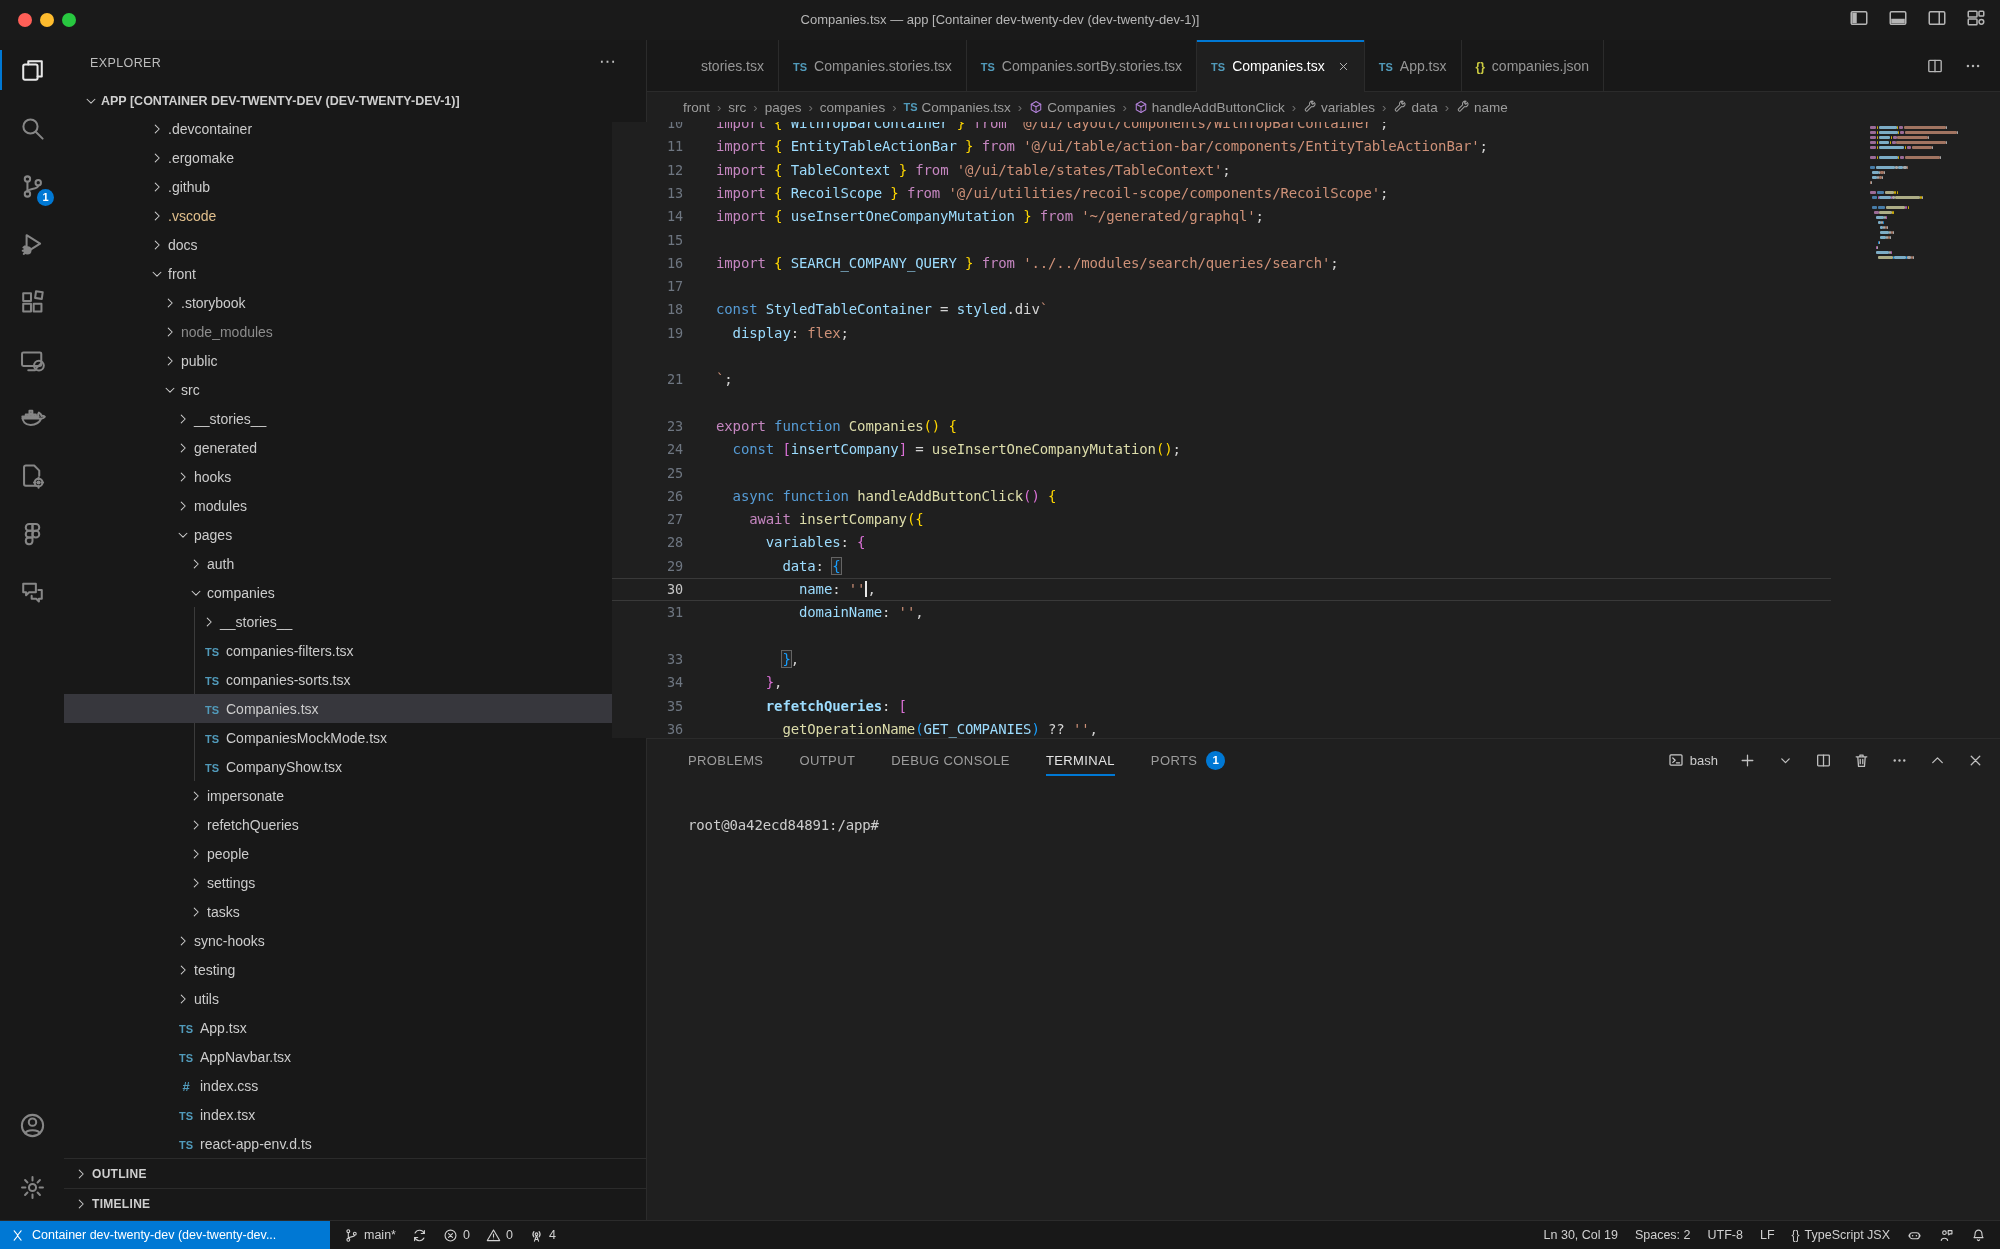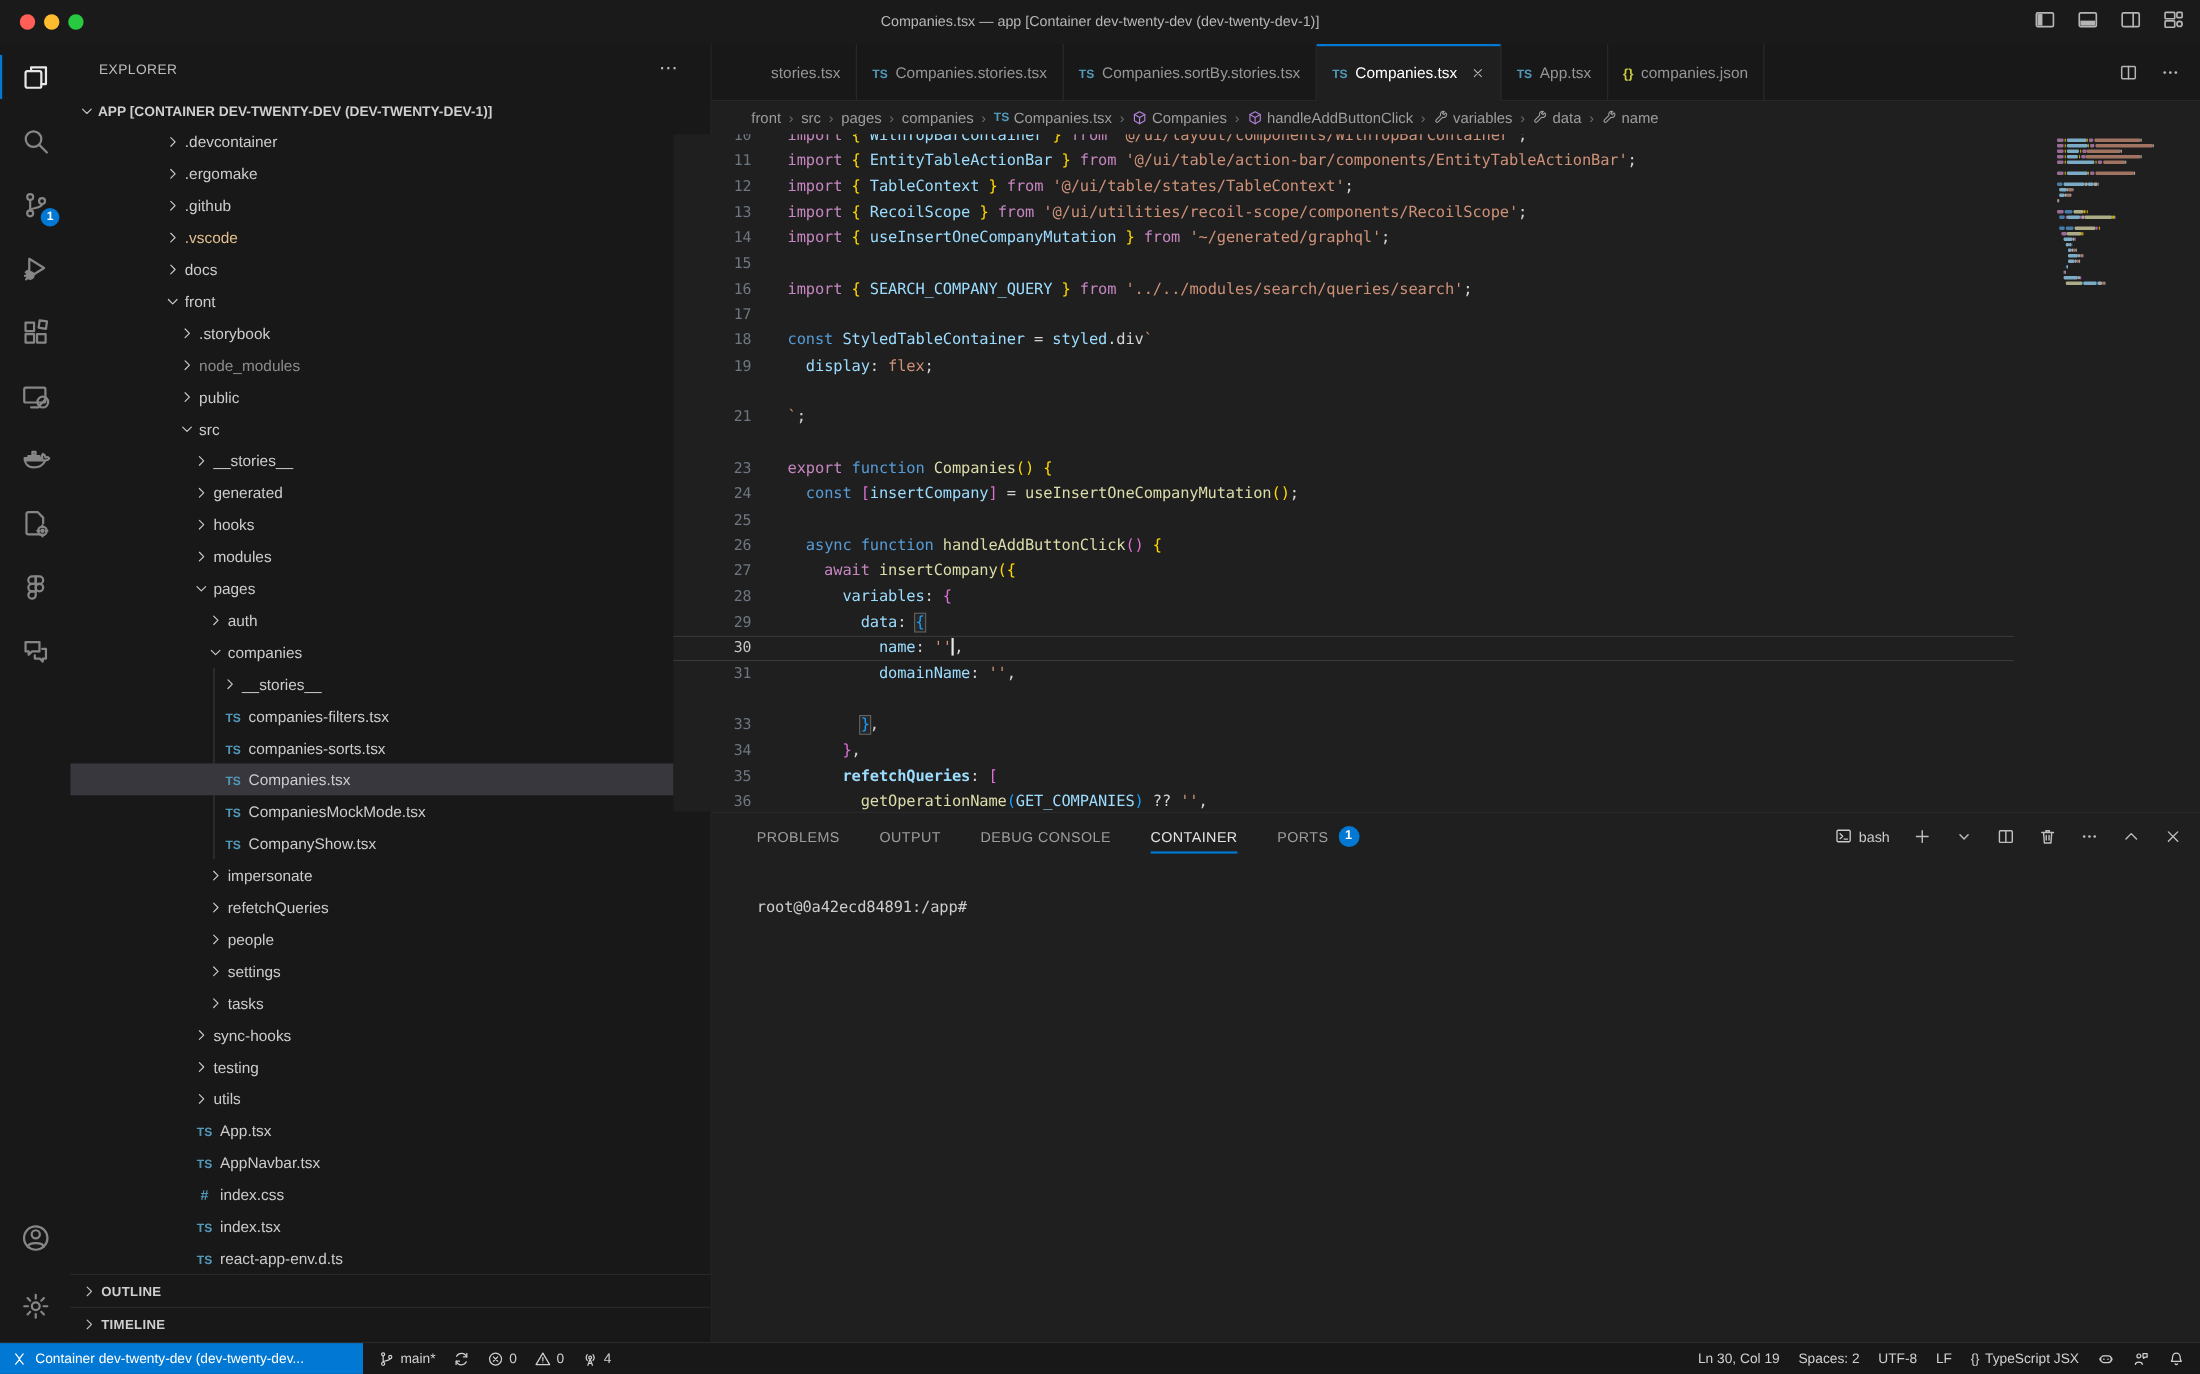--- a/index.html
+++ b/index.html
@@ -18,21 +18,21 @@
   #activitybar{left:0;top:40px;width:64px;height:1180px;background:#181818;}
   .ab-item{position:absolute;left:0;width:64px;height:56px;display:flex;align-items:center;justify-content:center;color:#868686;cursor:pointer;}
   .ab-item.active{color:#e7e7e7;}
   .ab-item.active::before{content:"";position:absolute;left:0;top:8px;bottom:8px;width:2px;background:#0078d4;}
   .ab-badge{position:absolute;right:10px;bottom:8px;min-width:17px;height:17px;border-radius:9px;background:#0078d4;
      color:#fff;font-size:11px;line-height:17px;text-align:center;font-weight:700;}
   
   #sidebar{left:64px;top:40px;width:583px;height:1180px;background:#181818;border-right:1px solid #2b2b2b;box-sizing:border-box;}
   #sb-title{position:absolute;left:26px;top:0;height:46px;line-height:46px;font-size:12.5px;color:#bdbdbd;letter-spacing:.4px;}
   #sb-dots{position:absolute;right:30px;top:0;height:46px;line-height:44px;font-size:17px;color:#c0c0c0;cursor:pointer;}
-  #sb-section{position:absolute;left:0;top:46px;width:100%;height:29px;display:flex;align-items:center;cursor:pointer;}
+  #sb-section{position:absolute;left:12px;top:46px;width:100%;height:29px;display:flex;align-items:center;cursor:pointer;}
   #sb-section .chev{margin-left:8px;color:#c5c5c5;}
   #sb-section .lbl{margin-left:3px;font-size:12.5px;font-weight:700;color:#cfcfcf;white-space:nowrap;overflow:hidden;}
   #tree{position:absolute;left:0;top:74px;width:100%;}
   .trow{position:absolute;left:0;width:100%;height:29px;display:flex;align-items:center;font-size:14px;color:#cccccc;cursor:pointer;white-space:nowrap;}
   .trow.sel{background:#37373d;}
   .trow .chev{color:#cccccc;flex:0 0 auto;}
   .trow .fileicon{flex:0 0 auto;width:20px;text-align:center;}
   .trow .lbl{margin-left:4px;}
   .ts-badge{font-size:11px;font-weight:700;color:#519aba;font-family:"Liberation Sans",sans-serif;}
   .css-badge{font-size:13px;font-weight:700;color:#519aba;}
@@ -934,21 +934,21 @@
         <div class="ptab">
           <span>PROBLEMS</span>
         </div>
         <div class="ptab">
           <span>OUTPUT</span>
         </div>
         <div class="ptab">
           <span>DEBUG CONSOLE</span>
         </div>
         <div class="ptab active">
-          <span>CONTAINER</span>
+          <span>TERMINAL</span>
         </div>
         <div class="ptab">
           <span>PORTS</span>
           <span class="pbadge">1</span>
         </div>
       </div>
     <div id="panel-actions">
       <span id="shell-label">
         <span class="pa" id="shell-ic">
             <svg xmlns="http://www.w3.org/2000/svg" width="16" height="16" viewBox="0 0 16 16" fill="none" stroke="currentColor" stroke-width="1.2" stroke-linecap="round" stroke-linejoin="round">

